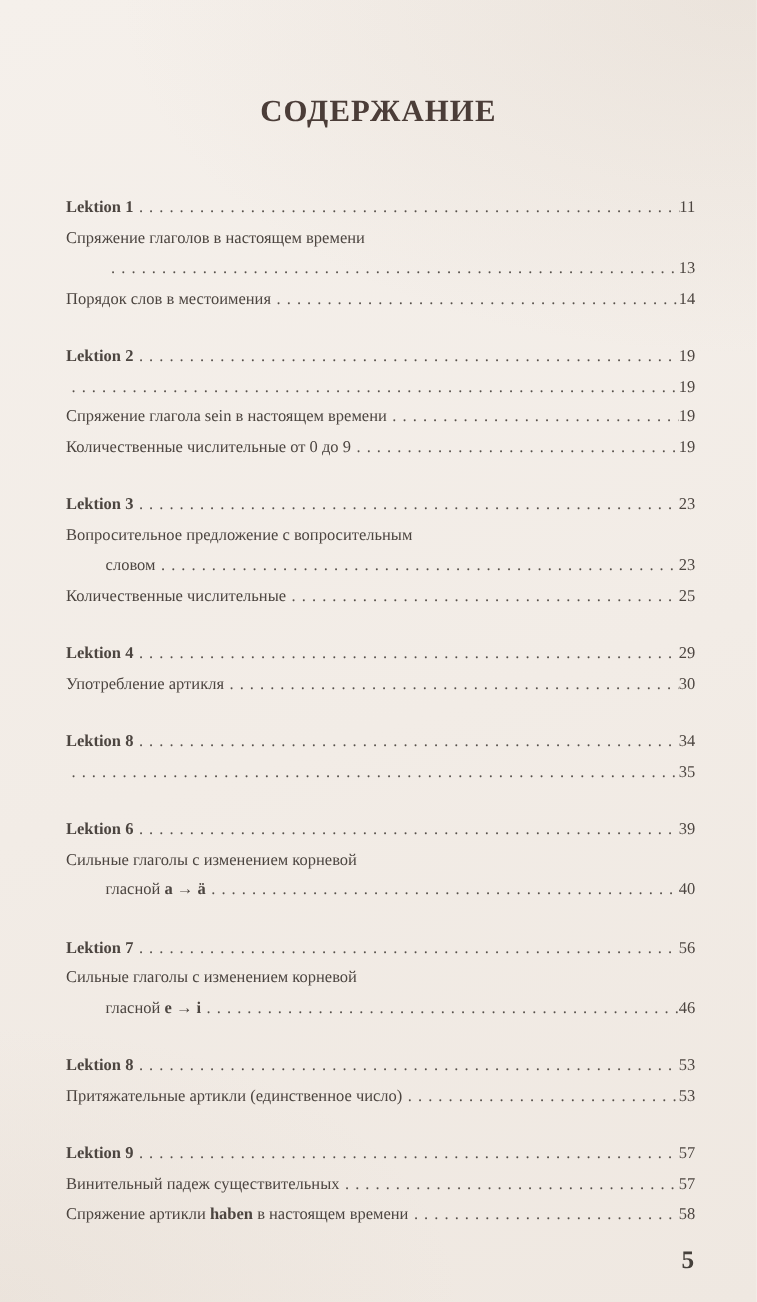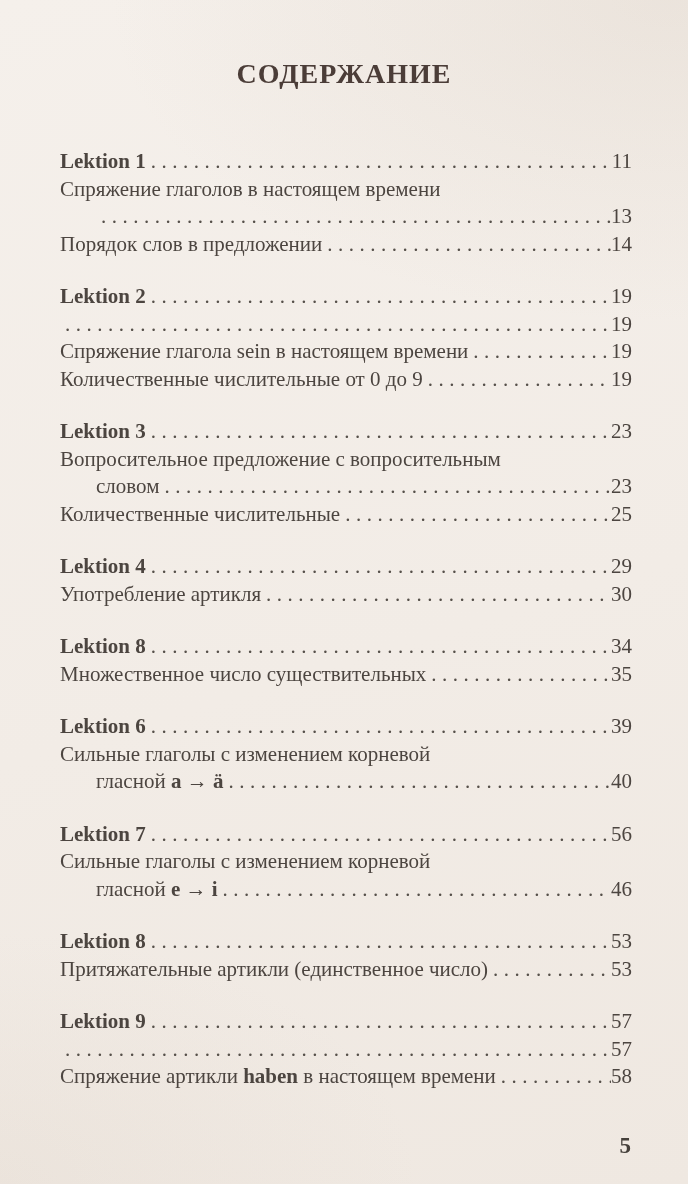--- a/index.html
+++ b/index.html
@@ -13,31 +13,31 @@
     width: 688px; height: 1184px;
     box-sizing: border-box;
     color: #4c4540;
     background:
       radial-gradient(900px 520px at 97% 0%, rgba(203,188,172,0.22), rgba(203,188,172,0) 62%),
       radial-gradient(700px 420px at 0% 100%, rgba(203,188,172,0.13), rgba(203,188,172,0) 60%),
       linear-gradient(163deg, #f5f0eb 0%, #f2ece6 55%, #efe8e1 100%);
   }
   .title {
     margin: 0;
-    padding-top: 56px;
+    padding-top: 84px;
     text-align: center;
     font-size: 28px;
     line-height: 36px;
     font-weight: bold;
     letter-spacing: 1px;
     color: #4b3d38;
   }
   .toc {
     margin: 56px 56px 0 60px;
-    font-size: 21px;
+    font-size: 15px;
     line-height: 27.5px;
     text-align: center;
   }
   .entry { margin: 0; }
   .entry.gap { margin-top: 25px; }
   .line { display: flex; align-items: baseline; }
   .line .runs { white-space: nowrap; }
   .line.indent { padding-left: 36px; }
   .b { font-weight: bold; }
   .leader {
@@ -75,21 +75,21 @@
         <div class="line">
           <span class="runs"><span>Спряжение глаголов в настоящем времени</span></span>
         </div>
         <div class="line indent">
           <span class="leader">..........................................................................................</span>
           <span class="pagenum">13</span>
         </div>
       </div>
       <div class="entry">
         <div class="line">
-          <span class="runs"><span>Порядок слов в предложении</span></span>
+          <span class="runs"><span>Порядок слов в местоимения</span></span>
           <span class="leader">..........................................................................................</span>
           <span class="pagenum">14</span>
         </div>
       </div>
       <div class="entry gap">
         <div class="line">
           <span class="runs"><span class="b">Lektion 2</span></span>
           <span class="leader">..........................................................................................</span>
           <span class="pagenum">19</span>
         </div>
@@ -154,21 +154,20 @@
       </div>
       <div class="entry gap">
         <div class="line">
           <span class="runs"><span class="b">Lektion 8</span></span>
           <span class="leader">..........................................................................................</span>
           <span class="pagenum">34</span>
         </div>
       </div>
       <div class="entry">
         <div class="line">
-          <span class="runs"><span>Множественное число существительных</span></span>
           <span class="leader">..........................................................................................</span>
           <span class="pagenum">35</span>
         </div>
       </div>
       <div class="entry gap">
         <div class="line">
           <span class="runs"><span class="b">Lektion 6</span></span>
           <span class="leader">..........................................................................................</span>
           <span class="pagenum">39</span>
         </div>
@@ -216,20 +215,21 @@
       </div>
       <div class="entry gap">
         <div class="line">
           <span class="runs"><span class="b">Lektion 9</span></span>
           <span class="leader">..........................................................................................</span>
           <span class="pagenum">57</span>
         </div>
       </div>
       <div class="entry">
         <div class="line">
+          <span class="runs"><span>Винительный падеж существительных</span></span>
           <span class="leader">..........................................................................................</span>
           <span class="pagenum">57</span>
         </div>
       </div>
       <div class="entry">
         <div class="line">
           <span class="runs"><span>Спряжение артикли </span><span class="b">haben</span><span> в настоящем времени</span></span>
           <span class="leader">..........................................................................................</span>
           <span class="pagenum">58</span>
         </div>

